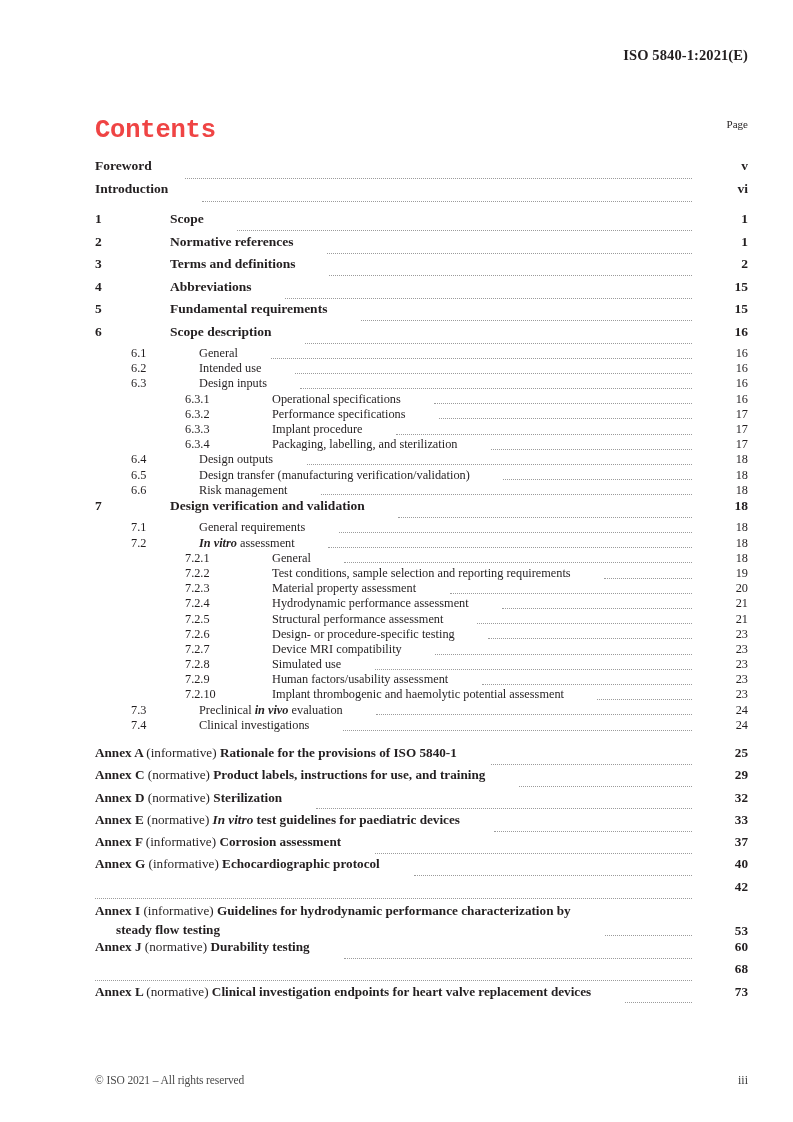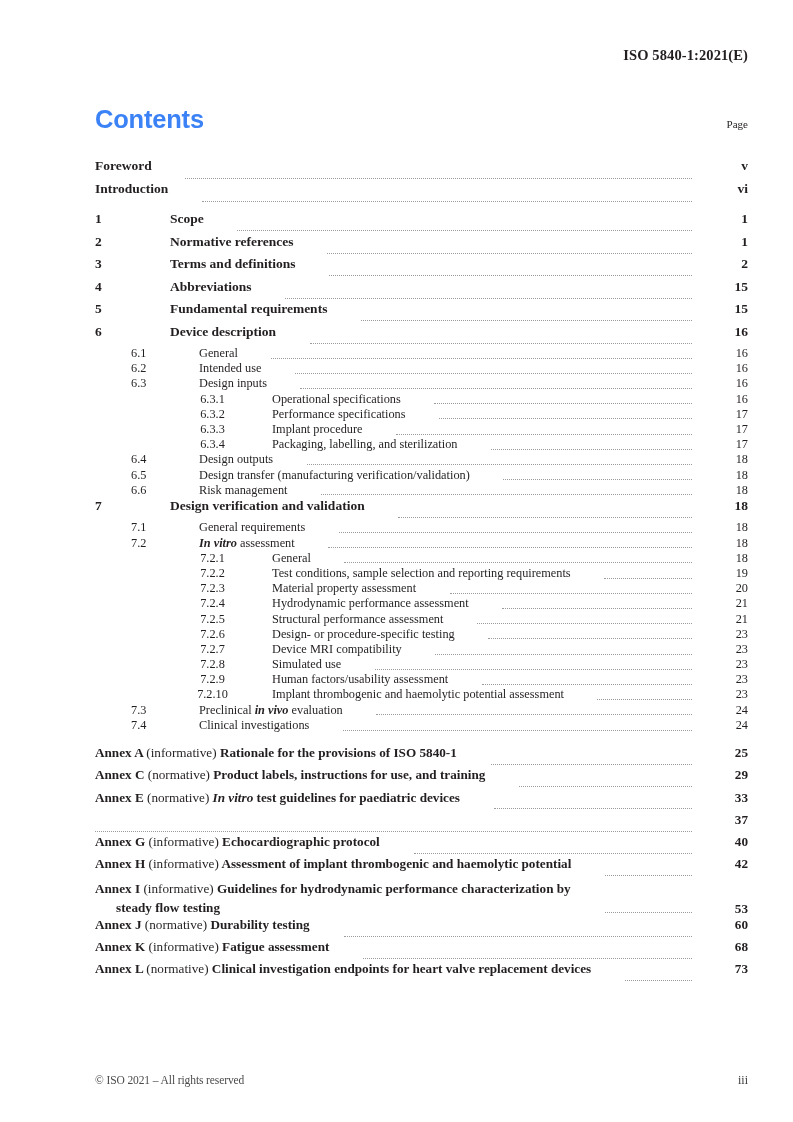--- a/index.html
+++ b/index.html
@@ -39,27 +39,27 @@
   .contents-head {
     position: absolute;
     top: 104px;
     left: 95px;
     width: 653px;
     height: 34px;
   }
   .contents-title {
     position: absolute;
     left: 0;
-    top: 0;
-    font-family: Liberation Sans, sans-serif;
+    top: 12px;
+    font-family: Liberation Mono, monospace;
     font-weight: bold;
     font-size: 25.5px;
     line-height: 30px;
     letter-spacing: -0.2px;
-    color: #3b82f6;
+    color: #ef4444;
   }
   .page-label {
     position: absolute;
     right: 0;
     bottom: 8px;
     font-family: "Liberation Serif", serif;
     font-size: 11px;
     color: #231f20;
   }
 
@@ -131,21 +131,21 @@
     font-weight: normal;
   }
   .lvl2 .num { width: 36px; margin-left: 36px; }
 
   
   .lvl3 {
     height: 15.2px;
     font-size: 12.3px;
     font-weight: normal;
   }
-  .lvl3 .num { width: 55px; margin-left: 90px; text-align: center; }
+  .lvl3 .num { width: 55px; margin-left: 90px; }
 
   
   .annex {
     min-height: 22.3px;
     font-size: 13.2px;
     font-weight: bold;
   }
   .annex .txt { padding-right: 2px; }
   .annex .pg { font-weight: bold; }
   .annex-label { font-weight: bold; }
@@ -244,21 +244,21 @@
 
     <div class="row lvl1">
       <span class="num">5</span>
       <span class="txt">Fundamental requirements</span>
       <span class="leader"></span>
       <span class="pg">15</span>
     </div>
 
     <div class="row lvl1">
       <span class="num">6</span>
-      <span class="txt">Device description</span>
+      <span class="txt">Scope description</span>
       <span class="leader"></span>
       <span class="pg">16</span>
     </div>
 
     <div class="row lvl2">
       <span class="num">6.1</span>
       <span class="txt">General</span>
       <span class="leader"></span>
       <span class="pg">16</span>
     </div>
@@ -437,58 +437,62 @@
       <span class="pg">25</span>
     </div>
 
 
     <div class="row annex">
       <span class="txt"><span class="annex-label">Annex C</span> <span class="annex-type">(normative)</span> <span class="annex-title">Product labels, instructions for use, and training</span></span>
       <span class="leader"></span>
       <span class="pg">29</span>
     </div>
 
+    <div class="row annex">
+      <span class="txt"><span class="annex-label">Annex D</span> <span class="annex-type">(normative)</span> <span class="annex-title">Sterilization</span></span>
+      <span class="leader"></span>
+      <span class="pg">32</span>
+    </div>
 
     <div class="row annex">
       <span class="txt"><span class="annex-label">Annex E</span> <span class="annex-type">(normative)</span> <i class="bi">In vitro</i><span class="annex-title"> test guidelines for paediatric devices</span></span>
       <span class="leader"></span>
       <span class="pg">33</span>
     </div>
 
     <div class="row annex">
+      <span class="txt"><span class="annex-label">Annex F</span> <span class="annex-type">(informative)</span> <span class="annex-title">Corrosion assessment</span></span>
       <span class="leader"></span>
       <span class="pg">37</span>
     </div>
 
     <div class="row annex">
       <span class="txt"><span class="annex-label">Annex G</span> <span class="annex-type">(informative)</span> <span class="annex-title">Echocardiographic protocol</span></span>
       <span class="leader"></span>
       <span class="pg">40</span>
     </div>
 
     <div class="row annex">
-      <span class="txt"><span class="annex-label">Annex H</span> <span class="annex-type">(informative)</span> <span class="annex-title">Assessment of implant thrombogenic and haemolytic potential</span></span>
       <span class="leader"></span>
       <span class="pg">42</span>
     </div>
 
     <div class="row annex annex-two">
       <span class="annex-block"><span class="annex-label">Annex I</span> <span class="annex-type">(informative)</span> <span class="annex-title">Guidelines for hydrodynamic performance characterization by</span><span class="annex-title annex-line2">steady flow testing</span></span>
       <span class="leader"></span>
       <span class="pg">53</span>
     </div>
 
     <div class="row annex">
       <span class="txt"><span class="annex-label">Annex J</span> <span class="annex-type">(normative)</span> <span class="annex-title">Durability testing</span></span>
       <span class="leader"></span>
       <span class="pg">60</span>
     </div>
 
     <div class="row annex">
-      <span class="txt"><span class="annex-label">Annex K</span> <span class="annex-type">(informative)</span> <span class="annex-title">Fatigue assessment</span></span>
       <span class="leader"></span>
       <span class="pg">68</span>
     </div>
 
     <div class="row annex">
       <span class="txt"><span class="annex-label">Annex L</span> <span class="annex-type">(normative)</span> <span class="annex-title">Clinical investigation endpoints for heart valve replacement devices</span></span>
       <span class="leader"></span>
       <span class="pg">73</span>
     </div>
 

